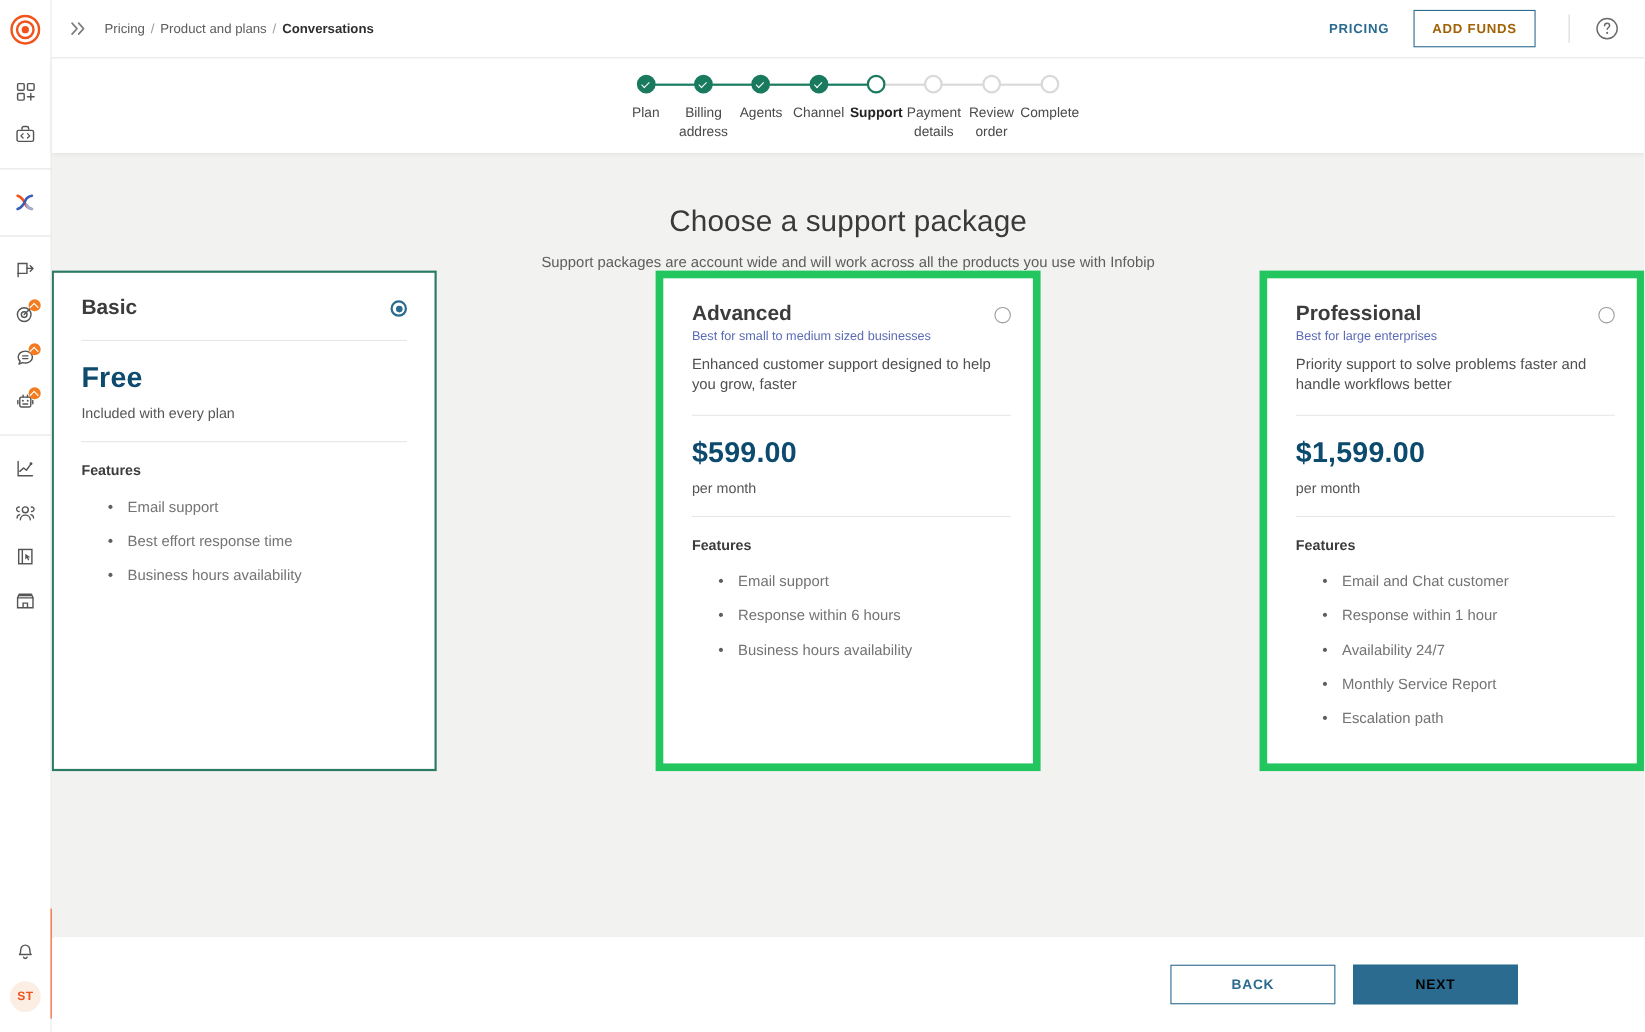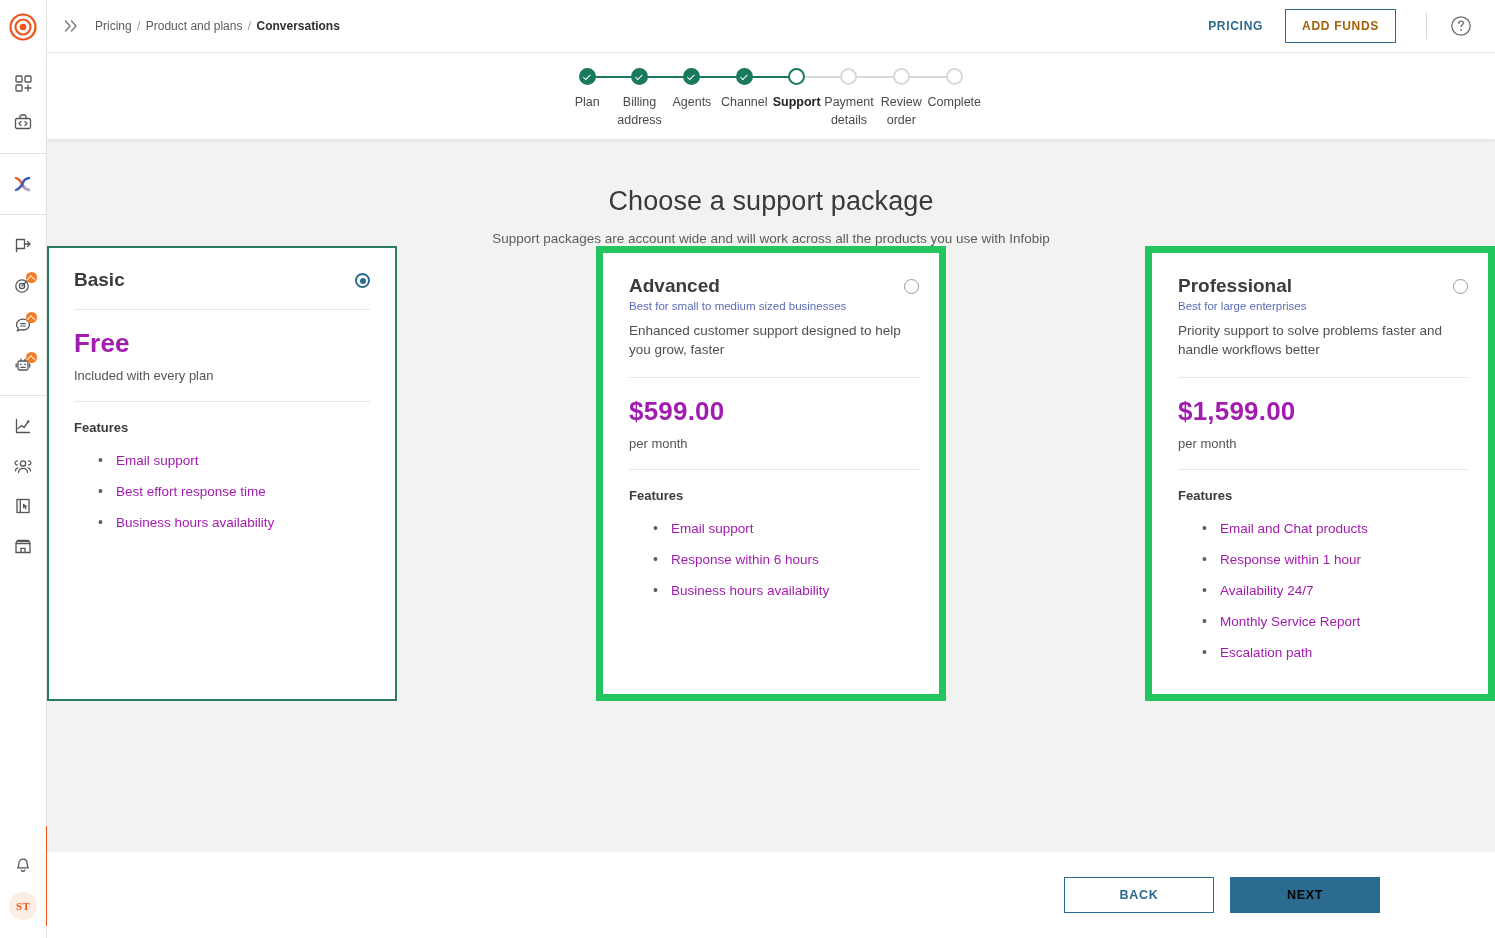--- a/index.html
+++ b/index.html
@@ -29,21 +29,21 @@
   .rail-item svg { display:block; }
   .rail-badge {
     position: absolute; top: 7px; right: 10px; width: 11px; height: 11px;
     border-radius: 50%; background: #f47b20; display: flex; align-items: center; justify-content: center;
   }
   .rail-badge:after {
     content: ""; width: 5px; height: 5px; border-left: 1.3px solid #fff; border-top: 1.3px solid #fff;
     transform: rotate(45deg) translate(1px, 1px);
   }
   .rail-spacer { flex: 1 1 auto; }
-  .rail-bottom { width: 47px; display: flex; flex-direction: column; align-items: center; padding-bottom: 12px; font-family: Liberation Serif, serif; }
+  .rail-bottom { width: 47px; display: flex; flex-direction: column; align-items: center; padding-bottom: 12px; }
   .avatar {
     width: 28px; height: 28px; border-radius: 50%;
     background: #fdeee4; color: #f0531c; font-size: 11px; font-weight: bold;
     display: flex; align-items: center; justify-content: center; letter-spacing: .3px;
   }
   .rail-accent {
     position: absolute; left: 46px; bottom: 12px; width: 3px; height: 100px; background: #f0531c;
   }
 
   
@@ -137,26 +137,26 @@
     border: 2px solid #2a6b8f; position: relative;
   }
   .radio.checked:after {
     content: ""; position: absolute; left: 2.5px; top: 2.5px; width: 6px; height: 6px;
     border-radius: 50%; background: #2a6b8f;
   }
   .card-best { font-size: 11.5px; color: #5b6bb5; margin-top: 3px; }
   .card-desc { font-size: 13.5px; color: #4f4f4f; line-height: 19px; margin-top: 9px; min-height: 38px; }
   .card.selected .card-desc { margin-top: 28px; }
   .hr { height: 1px; background: #e6e6e6; margin: 18px 0 0 0; }
-  .price { font-size: 26px; font-weight: bold; color: #a21caf; margin-top: 18px; letter-spacing: .2px; }
+  .price { font-size: 26px; font-weight: bold; color: #0c4a6e; margin-top: 18px; letter-spacing: .2px; }
   .price-sub { font-size: 13px; color: #555; margin-top: 9px; }
   .features-title { font-size: 13px; font-weight: bold; color: #3c3c3c; margin-top: 18px; }
   .features { list-style: none; margin-top: 10px; }
   .features li {
-    font-size: 13.5px; color: #a21caf; padding-left: 42px; position: relative;
+    font-size: 13.5px; color: #737373; padding-left: 42px; position: relative;
     line-height: 31px;
   }
   .features li:before {
     content: "•"; position: absolute; left: 24px; color: #5f5f5f; font-size: 14px;
   }
 
   
   .footer {
     position: absolute; left: 47px; right: 0; bottom: 0; height: 86px;
     background: #fff; display: flex; align-items: center; justify-content: flex-end;
@@ -419,21 +419,21 @@
           <div class="radio"></div>
         </div>
         <div class="card-best">Best for large enterprises</div>
         <div class="card-desc">Priority support to solve problems faster and handle workflows better</div>
         <div class="hr"></div>
         <div class="price">$1,599.00</div>
         <div class="price-sub">per month</div>
         <div class="hr"></div>
         <div class="features-title">Features</div>
         <ul class="features">
-          <li>Email and Chat products</li>
+          <li>Email and Chat customer</li>
           <li>Response within 1 hour</li>
           <li>Availability 24/7</li>
           <li>Monthly Service Report</li>
           <li>Escalation path</li>
         </ul>
       </div>
     </div>
 </div>
 
 <div class="footer">

